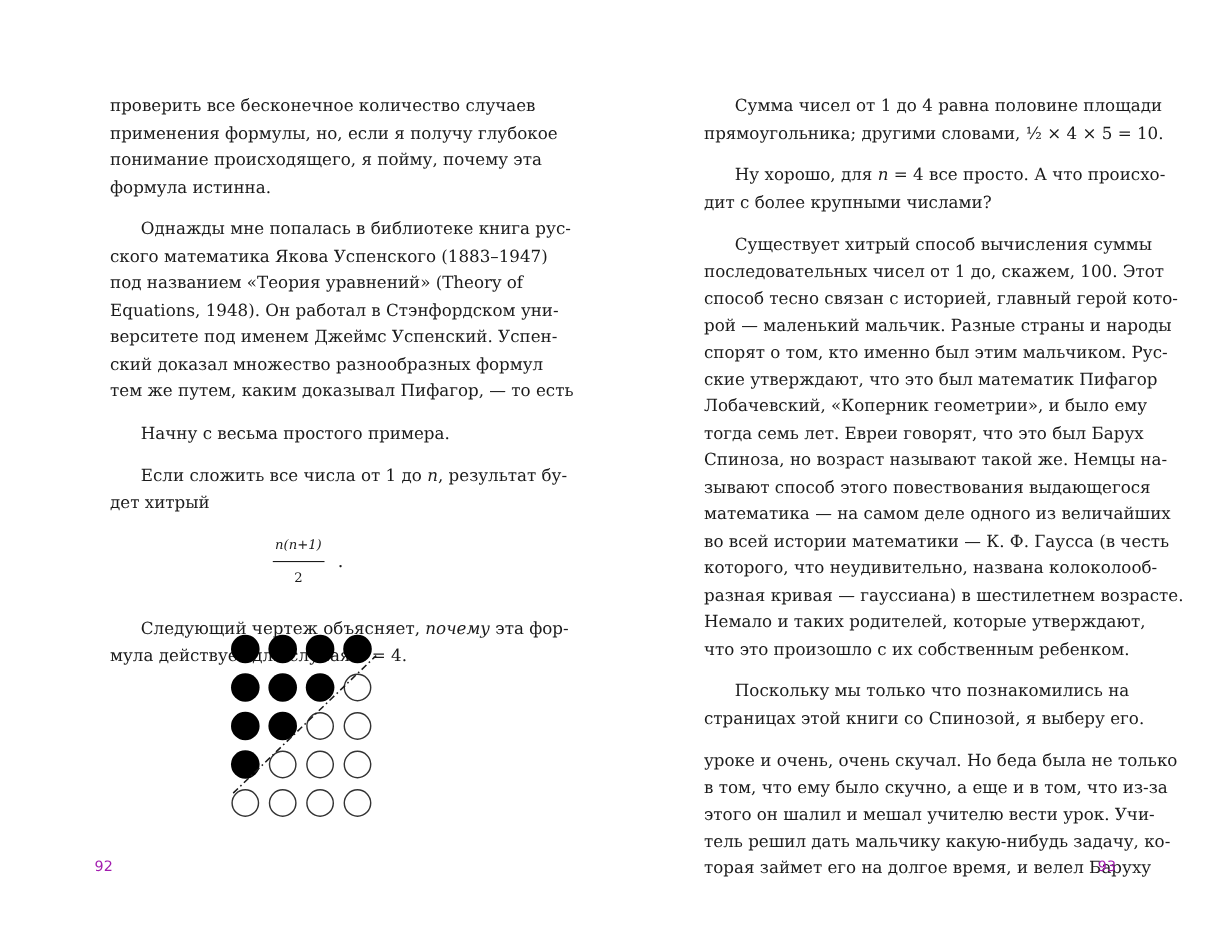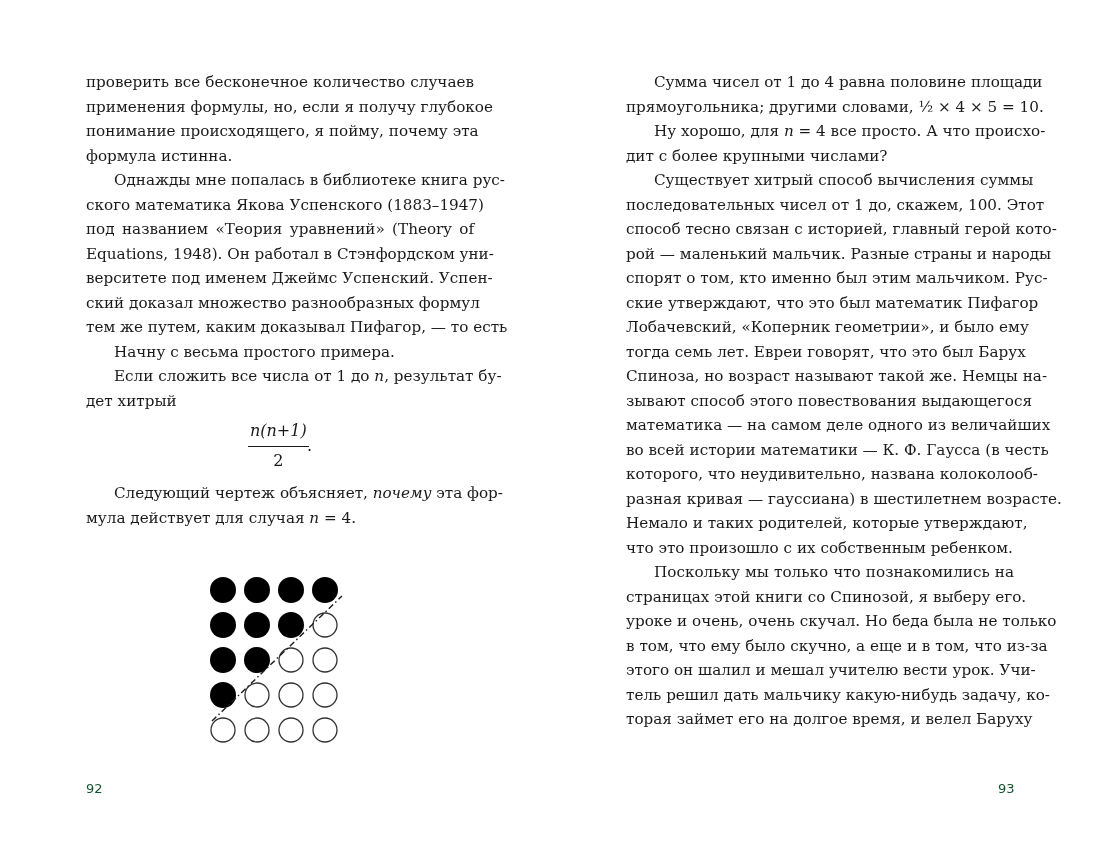--- a/index.html
+++ b/index.html
@@ -1,31 +1,31 @@
 <!DOCTYPE html>
 <html><head>
   <meta charset="utf-8">
   <style>
     html, body { margin: 0; padding: 0; background: #ffffff; }
     body { width: 1100px; height: 861px; position: relative; overflow: hidden; color: #1a1a1a; }
     .page { position: absolute; top: 70px; width: 388px; font-family: "DejaVu Serif", "Liberation Serif", serif; font-size: 15.2px; line-height: 24.5px; }
     .page.left { left: 86px; }
     .page.right { left: 626px; }
-    .para { margin: 0; text-align: justify; text-indent: 0; hyphens: manual; }
+    .para { margin: 14px; text-align: justify; text-indent: 0; hyphens: manual; }
     .line { display: block; text-align: justify; text-align-last: justify; white-space: nowrap; }
     .line.last { text-align-last: left; }
     .line.ind { padding-left: 28px; }
     em { font-style: italic; }
     .formula { position: relative; height: 62px; margin-top: 6px; }
-    .frac { position: absolute; left: 162px; top: 0; font-size: 16px; text-align: center; }
+    .frac { position: absolute; left: 162px; top: 0; font-size: 12px; text-align: center; }
     .frac .num { display: block; padding: 0 2px 2px 2px; border-bottom: 1.2px solid #1a1a1a; }
     .frac .den { display: block; padding-top: 2px; }
     .frac-dot { position: absolute; left: 221px; top: 15px; font-size: 16px; }
     .figure { position: absolute; left: 206px; top: 574px; width: 145px; height: 175px; }
-    .pagenum { position: absolute; top: 781px; font-family: "DejaVu Sans", "Liberation Sans", sans-serif; font-size: 13px; color: #14532d; }
+    .pagenum { position: absolute; top: 781px; font-family: "DejaVu Sans", "Liberation Sans", sans-serif; font-size: 13px; color: #a21caf; }
     .pagenum.left { left: 86px; }
     .pagenum.right { left: 998px; }
   </style>
 </head>
 <body>
 
 <div class="page left">
   <div class="para">
     <span class="line">проверить все бесконечное количество случаев</span>
     <span class="line">применения формулы, но, если я получу глубокое</span>

